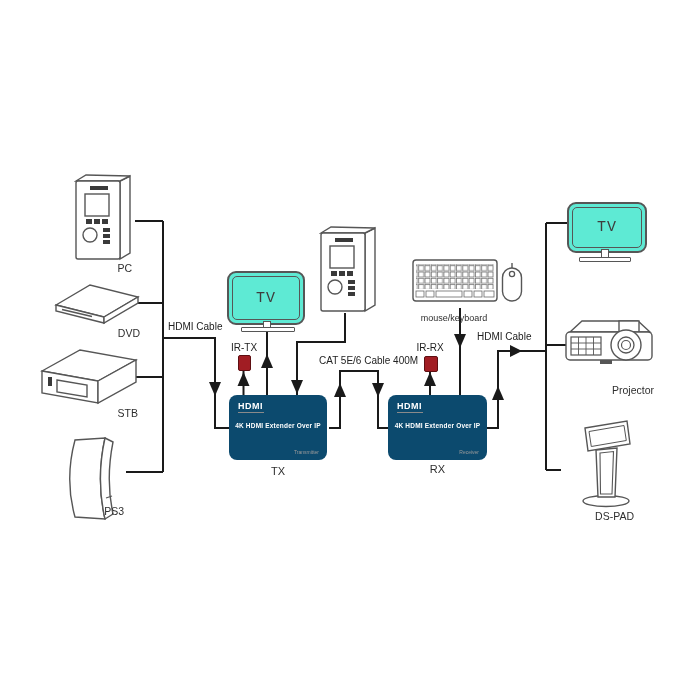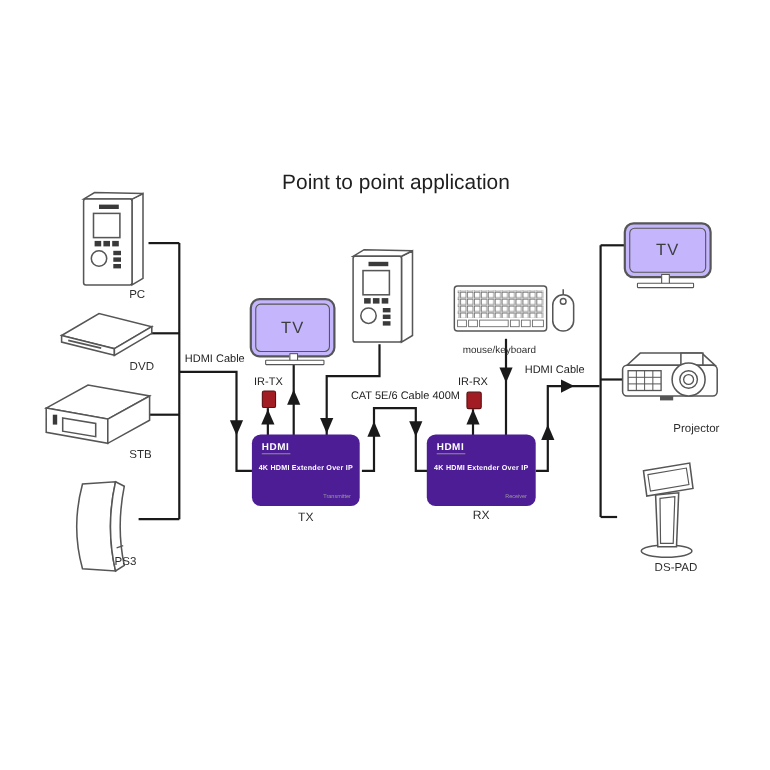--- a/index.html
+++ b/index.html
@@ -6,29 +6,29 @@
   body{width:700px;height:700px;position:relative;overflow:hidden;
        font-family:"Liberation Sans", sans-serif;color:#2a2a2a;}
   .stage{position:absolute;inset:0;width:700px;height:700px;}
   .abs{position:absolute;}
   .title{font-size:19px;color:#1f1f1f;white-space:nowrap;left:360px;top:156px;
          transform:translateX(-50%);}
   .dev-label{font-size:10.5px;color:#2e2e2e;text-align:right;}
   .cable-label{font-size:10px;color:#222;white-space:nowrap;}
   .small-label{font-size:9px;color:#2e2e2e;text-align:center;white-space:nowrap;}
   
-  .tv-outer{border:2.5px solid #565656;border-radius:9px;background:#c4b5fd;
-            display:flex;align-items:center;justify-content:center;}
+  .tv-outer{border:2.5px solid #565656;border-radius:9px;background:#5eead4;
+            display:flex;align-items:center;justify-content:center;font-family:Liberation Mono, monospace;}
   .tv-inner{border:1.5px solid #565656;border-radius:5px;position:absolute;
             inset:3px;display:flex;align-items:center;justify-content:center;}
   .tv-text{font-size:15px;color:#3d3d3d;letter-spacing:1px;}
   .tv-neck{border:1.5px solid #565656;background:#fff;}
   .tv-base{border:1.5px solid #565656;background:#fff;border-radius:1px;}
   
-  .extbox{background:#4c1d95;border-radius:8px;}
+  .extbox{background:#0c4a6e;border-radius:8px;}
   .ext-logo{position:absolute;left:9px;top:6px;color:#fff;font-size:9px;
             font-weight:bold;letter-spacing:.5px;}
   .ext-logo-tag{position:absolute;left:9px;top:17px;width:26px;height:1px;background:#8a8a8a;}
   .ext-name{position:absolute;left:0;right:0;top:27px;text-align:center;color:#fff;
             font-size:6.5px;font-weight:bold;letter-spacing:.2px;}
   .ext-role{position:absolute;right:8px;bottom:5px;color:#9a9a9a;font-size:5px;}
   .ext-label{font-size:11px;color:#2e2e2e;text-align:center;}
   
   .ir-box{background:#a11d23;border:1px solid #5e0f12;border-radius:2px;}
   .ir-label{font-size:10px;color:#1e1e1e;text-align:center;white-space:nowrap;}
@@ -76,21 +76,20 @@
       <polygon points="291,380 303,380 297,394"></polygon>
       <polygon points="334,397 346,397 340,383"></polygon>
       <polygon points="372,383 384,383 378,397"></polygon>
       <polygon points="424,386 436,386 430,372"></polygon>
       <polygon points="454,334 466,334 460,348"></polygon>
       <polygon points="492,400 504,400 498,386"></polygon>
       <polygon points="510,345 510,357 522,351"></polygon>
     </g>
   </svg>
 
-  <div class="abs title">Point to point application</div>
 
   <svg class="abs" style="left:74px;top:173px" width="58" height="88" viewBox="0 0 58 88">
     <g stroke="#565656" stroke-width="1.4" fill="#ffffff">
       <polygon points="46,8 56,3 56,80 46,86"></polygon>
       <polygon points="2,8 12,2 56,3 46,8"></polygon>
       <rect x="2" y="8" width="44" height="78" rx="2"></rect>
     </g>
     <rect x="16" y="13" width="18" height="4" fill="#3a3a3a"></rect>
     <rect x="11" y="21" width="24" height="22" fill="none" stroke="#565656" stroke-width="1.4"></rect>
     <rect x="12" y="46" width="6" height="5" fill="#3a3a3a"></rect>

